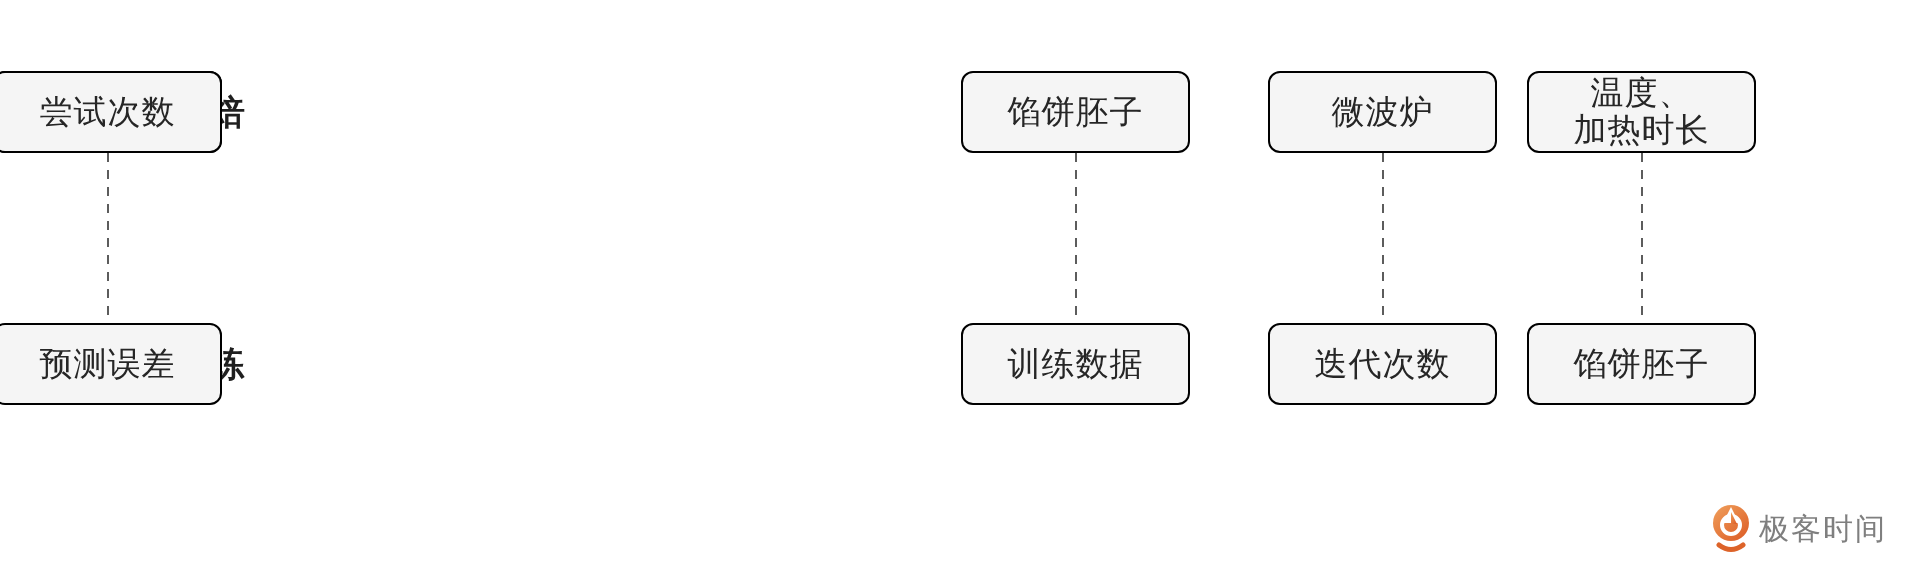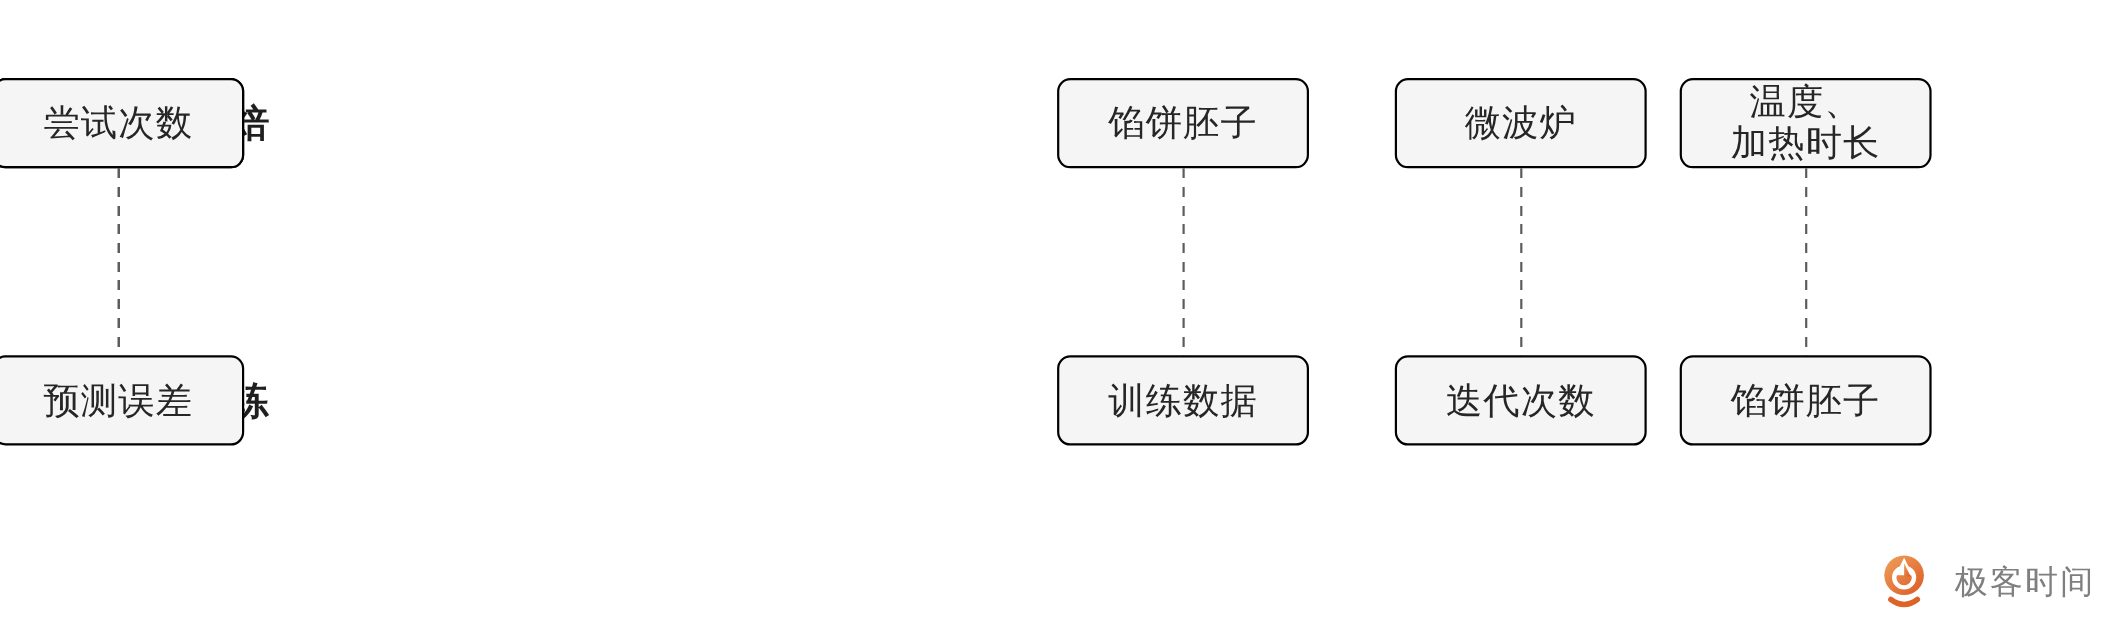--- a/index.html
+++ b/index.html
@@ -73,21 +73,21 @@
     );
   }
 
   
   .logo {
     position: absolute;
     left: 1708px;
     top: 503px;
     display: flex;
     align-items: center;
-    gap: 23px;
+    gap: 5px;
   }
   .logo-text {
     font-size: 30px;
     color: #7f7f7f;
     letter-spacing: 2px;
     white-space: nowrap;
   }
 </style>
 </head>
 <body>

